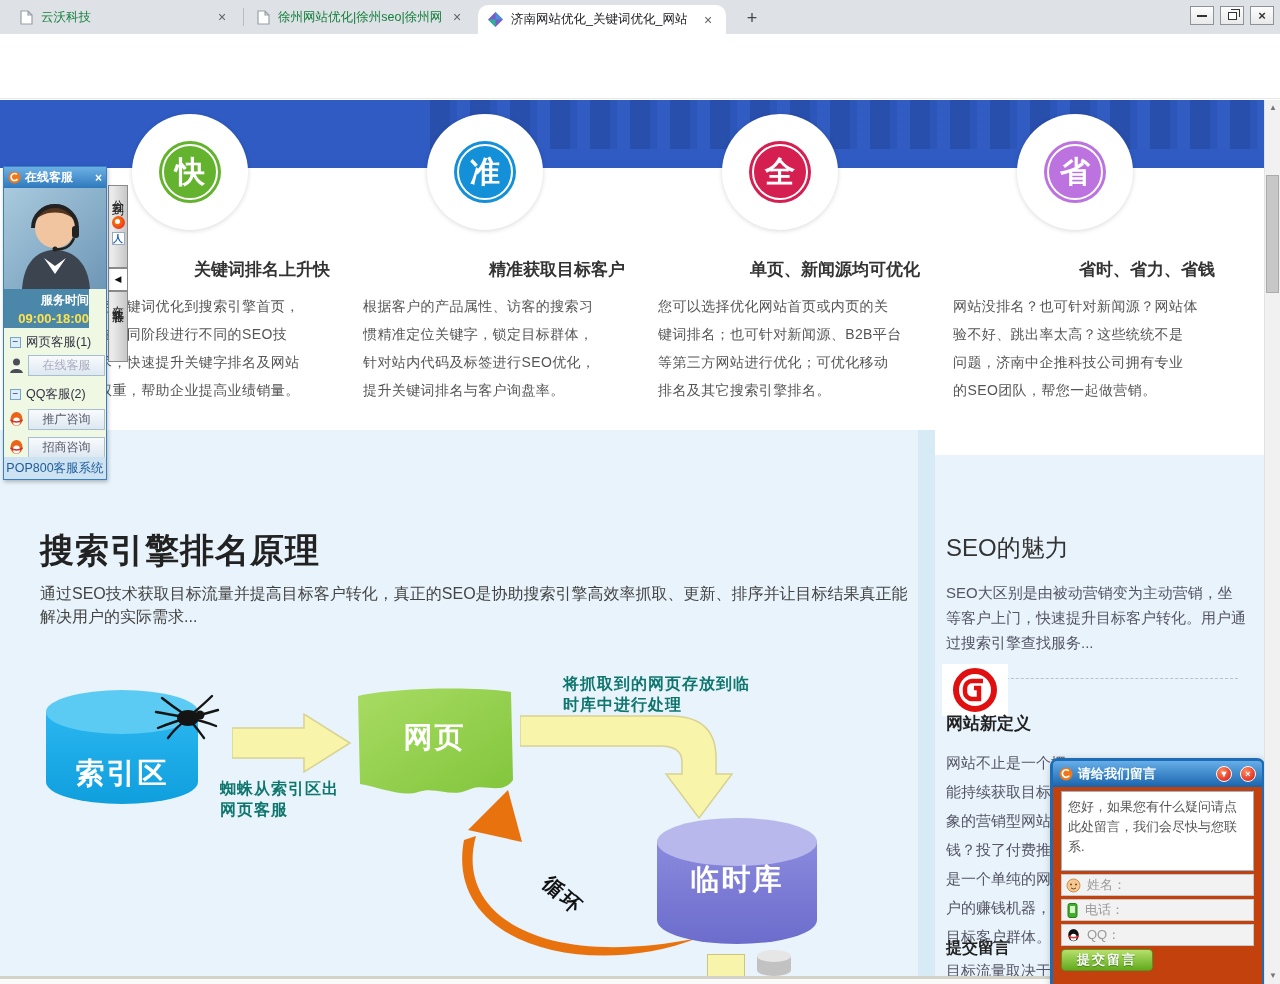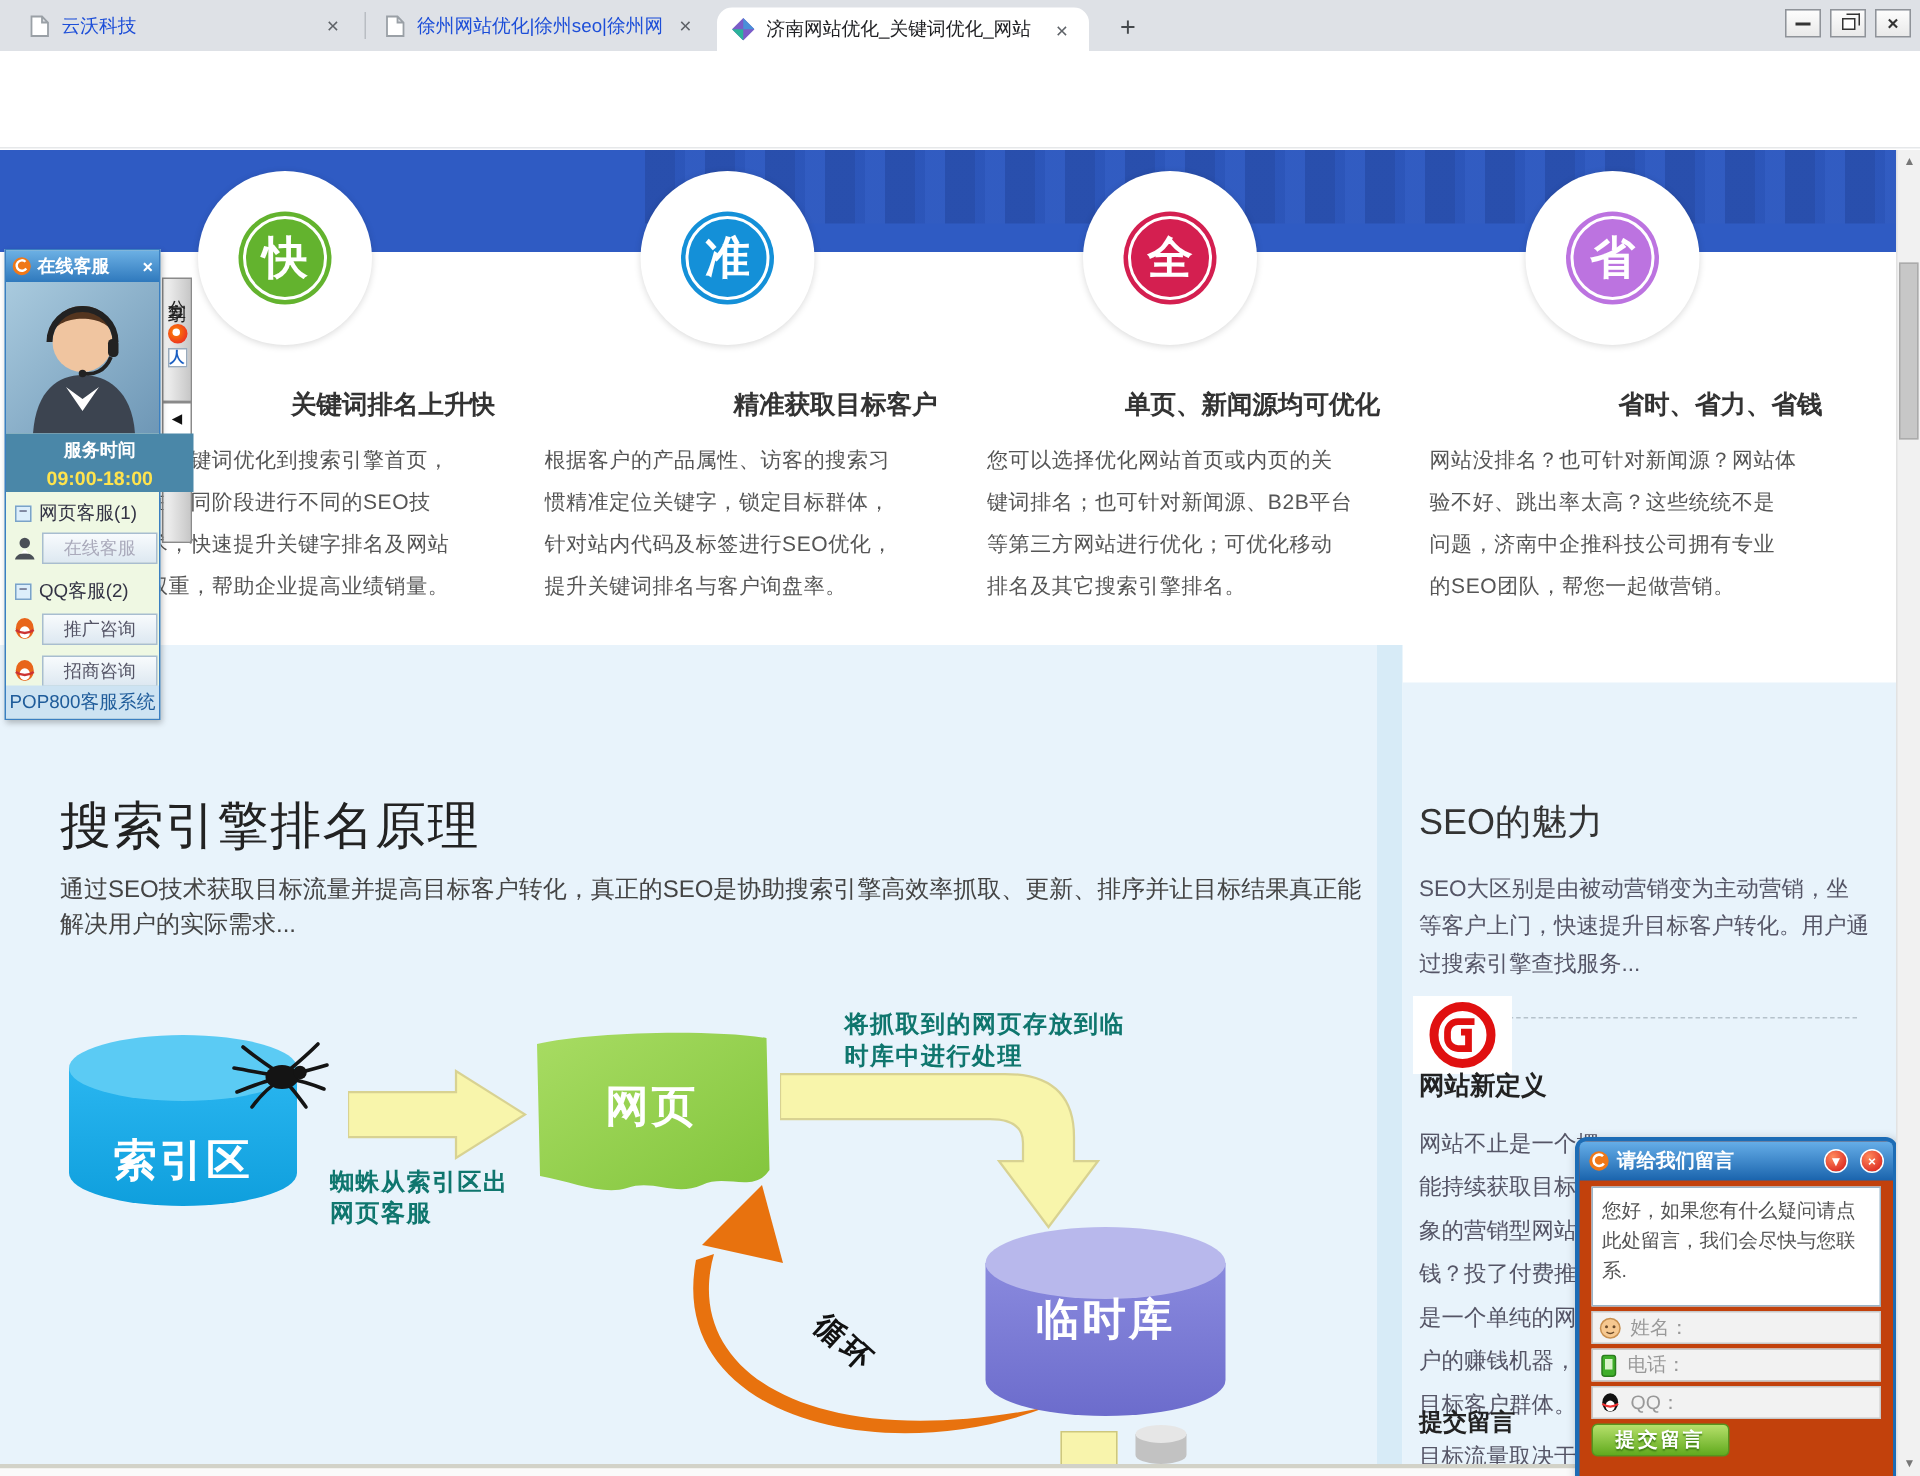--- a/index.html
+++ b/index.html
@@ -4,21 +4,21 @@
 <style>
 *{margin:0;padding:0;box-sizing:border-box}
 html,body{width:1280px;height:984px;overflow:hidden}
 body{font-family:"Liberation Sans","DejaVu Sans",sans-serif;background:#fff}
 .abs{position:absolute}
 #screen{position:relative;width:1280px;height:984px;background:#fff;overflow:hidden}
 
 
 #tabstrip{left:0;top:0;width:1280px;height:34px;background:#dee1e6}
 .tab{top:0;height:34px;display:flex;align-items:center;gap:8px;padding:0 10px;cursor:pointer}
-.tab .t-title{flex:1;font-size:12.5px;color:#1d4ed8;white-space:nowrap;overflow:hidden;text-overflow:clip}
+.tab .t-title{flex:1;font-size:12.5px;color:#15803d;white-space:nowrap;overflow:hidden;text-overflow:clip}
 .tab .t-close{font-size:14px;color:#5f6368;width:16px;text-align:center}
 .tab.active{top:5px;height:29px;background:#fff;border-radius:10px 10px 0 0}
 .tab.active .t-title{color:#202124}
 .tab-sep{width:1px;height:18px;top:8px;background:#9aa0a6;opacity:.55}
 .newtab{top:7px;width:24px;height:22px;font-size:18px;color:#45494d;text-align:center;line-height:22px;cursor:pointer}
 .win-btn{top:6px;width:24px;height:19px;border:1px solid #8f9399;background:linear-gradient(#fdfdfd,#e9e9e9);display:flex;align-items:center;justify-content:center;cursor:pointer}
 .ic-min{width:10px;height:2px;background:#333}
 .ic-restore{width:9px;height:8px;border:1.5px solid #333;position:relative;background:#fff}
 .ic-restore::before{content:"";position:absolute;left:2px;top:-4px;width:8px;height:7px;border:1.5px solid #333;border-left:0;border-bottom:0}
 .win-close-glyph{font-size:13px;color:#333;font-weight:bold;line-height:1}
@@ -53,21 +53,21 @@
 .ftitle{top:258px;width:280px;text-align:right;font-size:17px;font-weight:bold;color:#333;white-space:nowrap}
 .fdesc{top:292px;width:255px;font-size:14px;color:#555;letter-spacing:.4px}
 .fdesc div{height:28px;line-height:28px;white-space:nowrap;overflow:hidden}
 
 #sec-left{left:0;top:430px;width:918px;height:547px;background:#e8f3fb}
 #sec-gap{left:918px;top:430px;width:17px;height:547px;background:#d7ebf7}
 #sec-right{left:935px;top:455px;width:329px;height:522px;background:#e8f3fb}
 #bottomline{left:0;top:976px;width:1280px;height:3px;background:#d2d2c8}
 #belowline{left:0;top:979px;width:1280px;height:5px;background:#fafafa}
 
-#h1{left:40px;top:528px;font-size:34px;font-weight:400;color:#222;letter-spacing:1px}
+#h1{left:40px;top:528px;font-size:34px;font-weight:700;color:#222;letter-spacing:1px}
 #intro{left:40px;top:582px;width:876px;font-size:16px;color:#444;line-height:23px}
 
 
 #diagram{left:0;top:650px;width:918px;height:326px}
 .dlabel{position:absolute;color:#fff;text-align:center;font-weight:bold;letter-spacing:2px}
 .dnote{position:absolute;color:#0f766e;font-size:16px;font-weight:bold;letter-spacing:1px;line-height:21px}
 .dnote div{white-space:nowrap}
 #loop-text{position:absolute;left:540px;top:232px;font-size:20px;font-weight:bold;color:#111;transform:rotate(42deg);letter-spacing:3px}
 #ybox{position:absolute;left:707px;top:304px;width:38px;height:23px;background:#f8f4ac;border:1px solid #cdc77e}
 
@@ -82,21 +82,21 @@
 #sb-lines div{height:29px;line-height:29px;white-space:nowrap;overflow:hidden}
 #sb-h3{left:946px;top:938px;font-size:16px;font-weight:bold}
 #sb-p3{left:946px;top:962px;width:110px;font-size:15px;color:#556;white-space:nowrap;overflow:hidden}
 
 
 #svc{left:3px;top:166px;width:104px;height:314px;border:1px solid #3a7fc1;background:#eff8e3;z-index:50;box-shadow:1px 2px 4px rgba(0,0,0,.25)}
 #svc-title{position:absolute;left:0;top:0;width:100%;height:21px;background:linear-gradient(#6cb0e4,#2f79bd);display:flex;align-items:center;gap:4px;padding:0 4px}
 #svc-title .tt{flex:1;color:#fff;font-size:12px;font-weight:bold}
 #svc-title .tx{color:#fff;font-size:12px;font-weight:bold;cursor:pointer}
 #svc-photo{position:absolute;left:0;top:21px;width:102px;height:101px}
-#svc-time{position:absolute;left:0;top:122px;width:125px;height:39px;background:#4a87a8;text-align:center}
+#svc-time{position:absolute;left:0;top:122px;width:85px;height:39px;background:#4a87a8;text-align:right}
 #svc-time .l1{color:#fff;font-size:12px;font-weight:bold;padding-top:3px}
 #svc-time .l2{color:#ffe34d;font-size:13px;font-weight:bold;padding-top:2px}
 .svc-row{position:absolute;left:6px;height:15px;display:flex;align-items:center;gap:5px;font-size:12.5px;color:#334;cursor:pointer}
 .minibox{width:11px;height:11px;border:1px solid #7aa3c8;background:#dceefb;font-size:10px;line-height:8px;text-align:center;color:#335}
 .svc-btn{position:absolute;left:24px;width:77px;height:21px;background:linear-gradient(#f8fbfd,#dde8f1);border:1px solid #a8bdd0;font-size:12px;color:#556;text-align:center;line-height:19px;cursor:pointer;white-space:nowrap}
 .svc-btn.gray{color:#aab}
 .svc-ic{position:absolute;left:4px;width:17px;height:17px}
 #svc-footer{position:absolute;left:0;bottom:0;width:102px;height:22px;background:#cde3f2;color:#1f5c9a;font-size:12.5px;text-align:center;line-height:22px}
 
 

